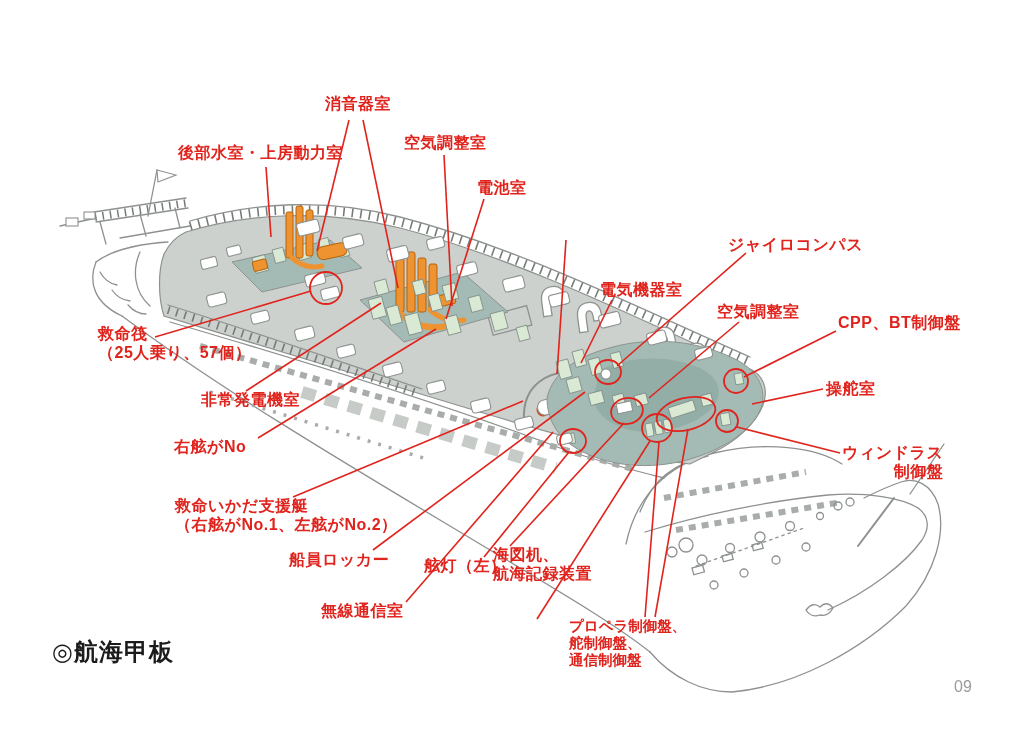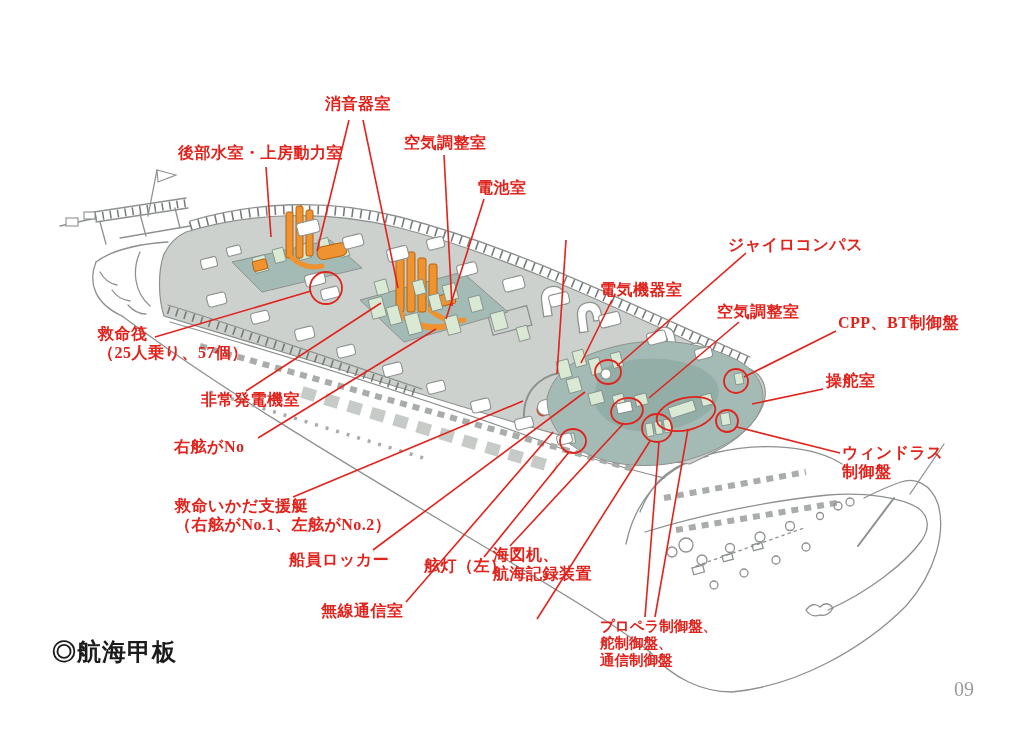--- a/index.html
+++ b/index.html
@@ -3,33 +3,33 @@
 <meta charset="utf-8">
 <style>
   :root{
     --label-red:#e0231c; --title-black:#1b1b1b; --page-number-gray:#9b9b9b;
     --deck-gray:#cdd1ce; --room-teal:#a4bbb5; --room-teal-dark:#93ada7;
     --room-green:#d9e9d4; --pipe-orange:#ef9331; --pipe-orange-dark:#b4650f;
     --line-gray:#8d928f;
   }
   html,body{margin:0;padding:0;background:#fff;}
   body{font-family:"Liberation Sans","DejaVu Sans",sans-serif;}
-  .stage{position:relative;width:984px;height:734px;background:#fff;overflow:hidden;font-family:Liberation Serif, serif;}
+  .stage{position:relative;width:984px;height:734px;background:#fff;overflow:hidden;}
   .stage svg{position:absolute;left:0;top:0;}
   #labels-layer{position:absolute;left:0;top:0;width:100%;height:100%;pointer-events:none;}
   .callout{
     position:absolute;color:var(--label-red);font-weight:bold;font-size:16px;
     line-height:1.16;letter-spacing:.5px;white-space:pre-line;
   }
   .callout.sm{font-size:14.5px;letter-spacing:0;}
   .page-title{
     position:absolute;left:52px;top:636px;font-size:24px;font-weight:bold;
     color:var(--title-black);letter-spacing:1px;
   }
-  .page-number{position:absolute;left:954px;top:678px;font-size:20px;color:var(--page-number-gray);}
+  .page-number{position:absolute;left:954px;top:678px;font-size:16px;color:var(--page-number-gray);}
   
   .deck{fill:var(--deck-gray);stroke:var(--line-gray);stroke-width:1.2;}
   .teal{fill:var(--room-teal);stroke:var(--line-gray);stroke-width:1;}
   .teal-dk{fill:var(--room-teal-dark);stroke:none;}
   .green{fill:var(--room-green);stroke:#7e8b86;stroke-width:.8;}
   .wbox{fill:#fff;stroke:var(--line-gray);stroke-width:1.1;}
   .art{fill:none;stroke:var(--line-gray);stroke-width:1.3;stroke-linecap:round;}
   .art2{fill:none;stroke:var(--line-gray);stroke-width:2;stroke-linecap:round;}
   .tick{fill:none;stroke:#767b78;}
   .orange{fill:var(--pipe-orange);stroke:var(--pipe-orange-dark);stroke-width:1;}
@@ -288,30 +288,30 @@
       <div class="callout" style="left: 404px; top: 134px;">空気調整室</div>
       <div class="callout" style="left: 477px; top: 179px;">電池室</div>
       <div class="callout" style="left: 728px; top: 236px;">ジャイロコンパス</div>
       <div class="callout" style="left: 600px; top: 281px;">電気機器室</div>
       <div class="callout" style="left: 717px; top: 303px;">空気調整室</div>
       <div class="callout" style="left: 838px; top: 314px;">CPP、BT制御盤</div>
       <div class="callout" style="left: 98px; top: 325px;">救命筏
 （25人乗り、57個）</div>
       <div class="callout" style="left: 161px; top: 391px; margin-left: 40px;">非常発電機室</div>
       <div class="callout" style="left: 174px; top: 438px;">右舷がNo</div>
-      <div class="callout" style="left: 826px; top: 372px;">操舵室</div>
-      <div class="callout" style="left: 842px; top: 444px;">ウィンドラス
+      <div class="callout" style="left: 826px; top: 380px;">操舵室</div>
+      <div class="callout" style="left: 842px; top: 444px; text-align: right;">ウィンドラス
 制御盤</div>
       <div class="callout" style="left: 175px; top: 497px;">救命いかだ支援艇
 （右舷がNo.1、左舷がNo.2）</div>
       <div class="callout" style="left: 289px; top: 551px;">船員ロッカー</div>
       <div class="callout" style="left: 424px; top: 557px;">舷灯（左）</div>
       <div class="callout" style="left: 493px; top: 546px;">海図机、
 航海記録装置</div>
       <div class="callout" style="left: 321px; top: 602px;">無線通信室</div>
-      <div class="callout sm" style="left: 600px; top: 618px;">プロペラ制御盤、
+      <div class="callout sm" style="left: 569px; top: 618px;">プロペラ制御盤、
 舵制御盤、
 通信制御盤</div>
     </div>
 
   <div class="page-title">◎航海甲板</div>
   <div class="page-number">09</div>
 </div>
 
 </body></html>

